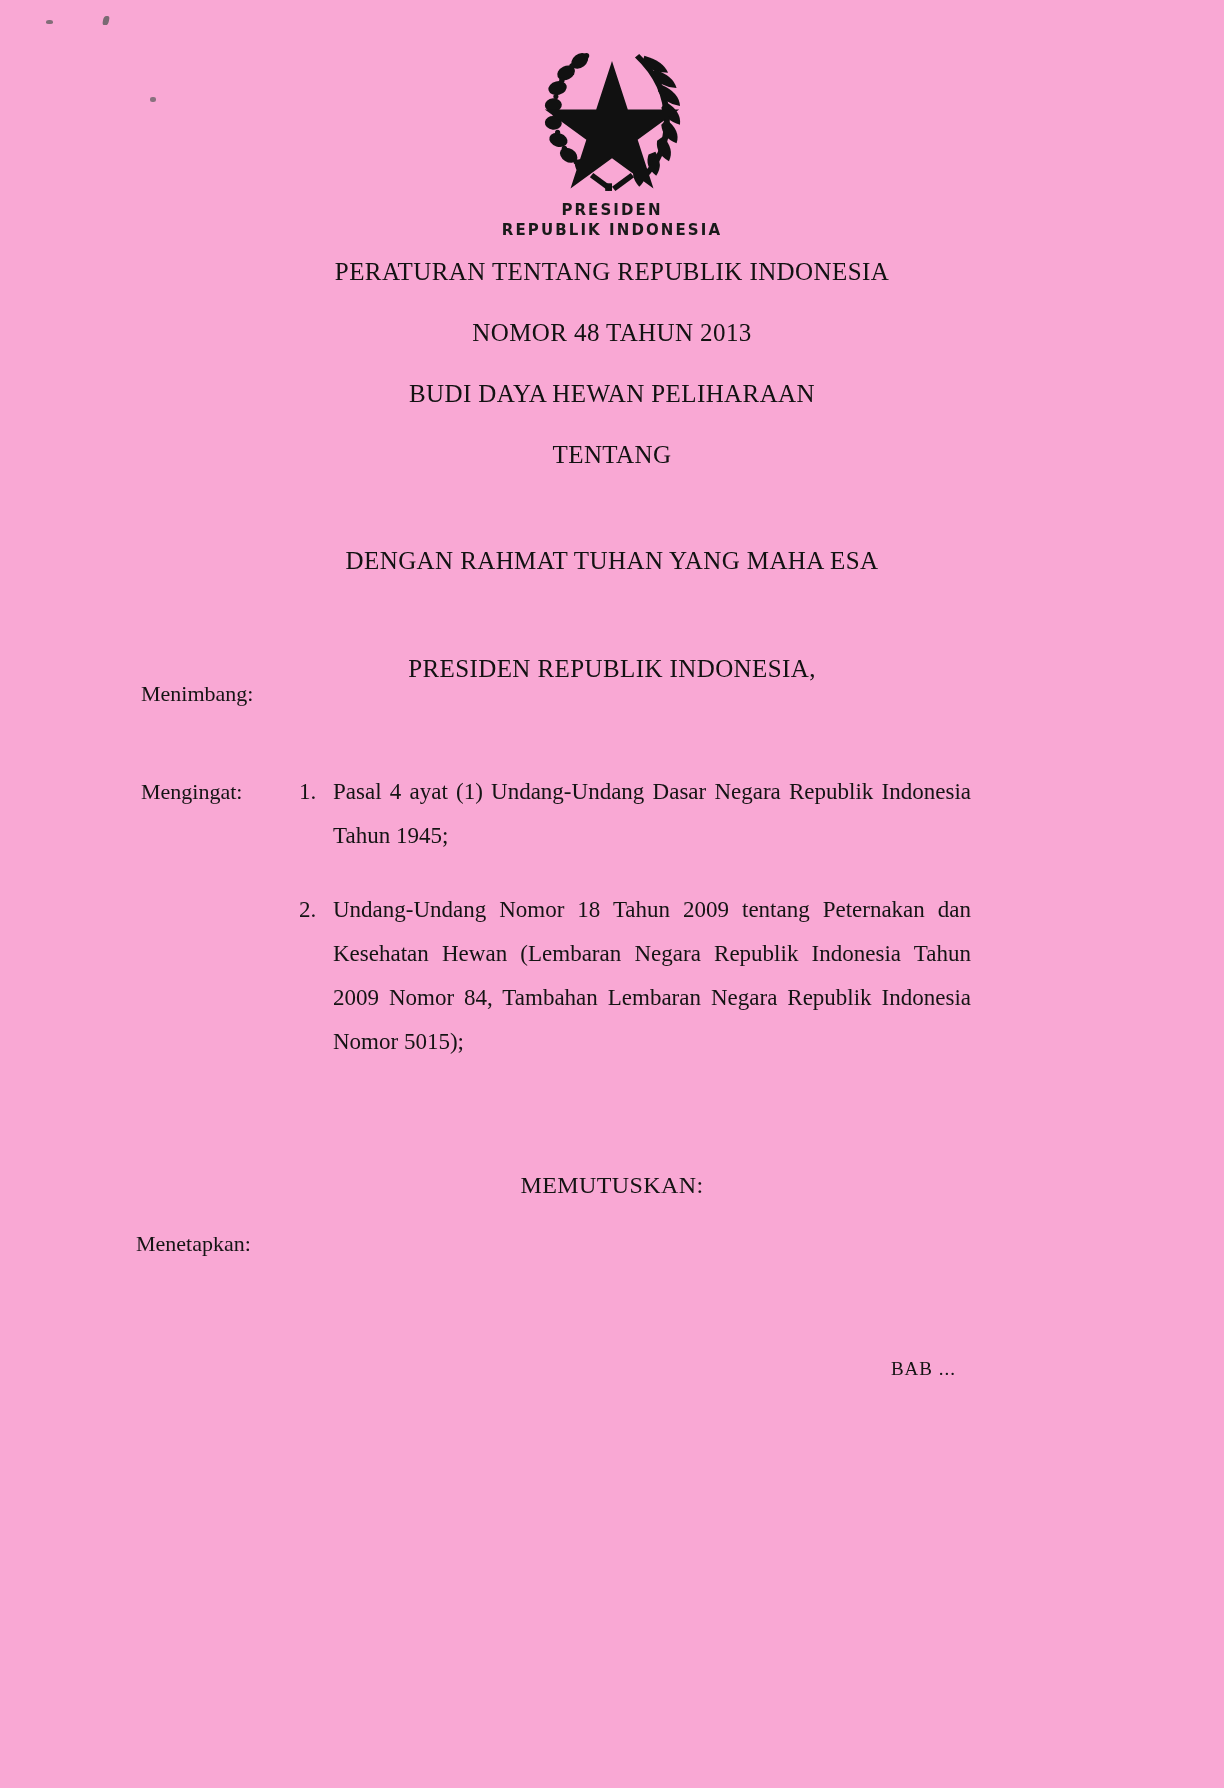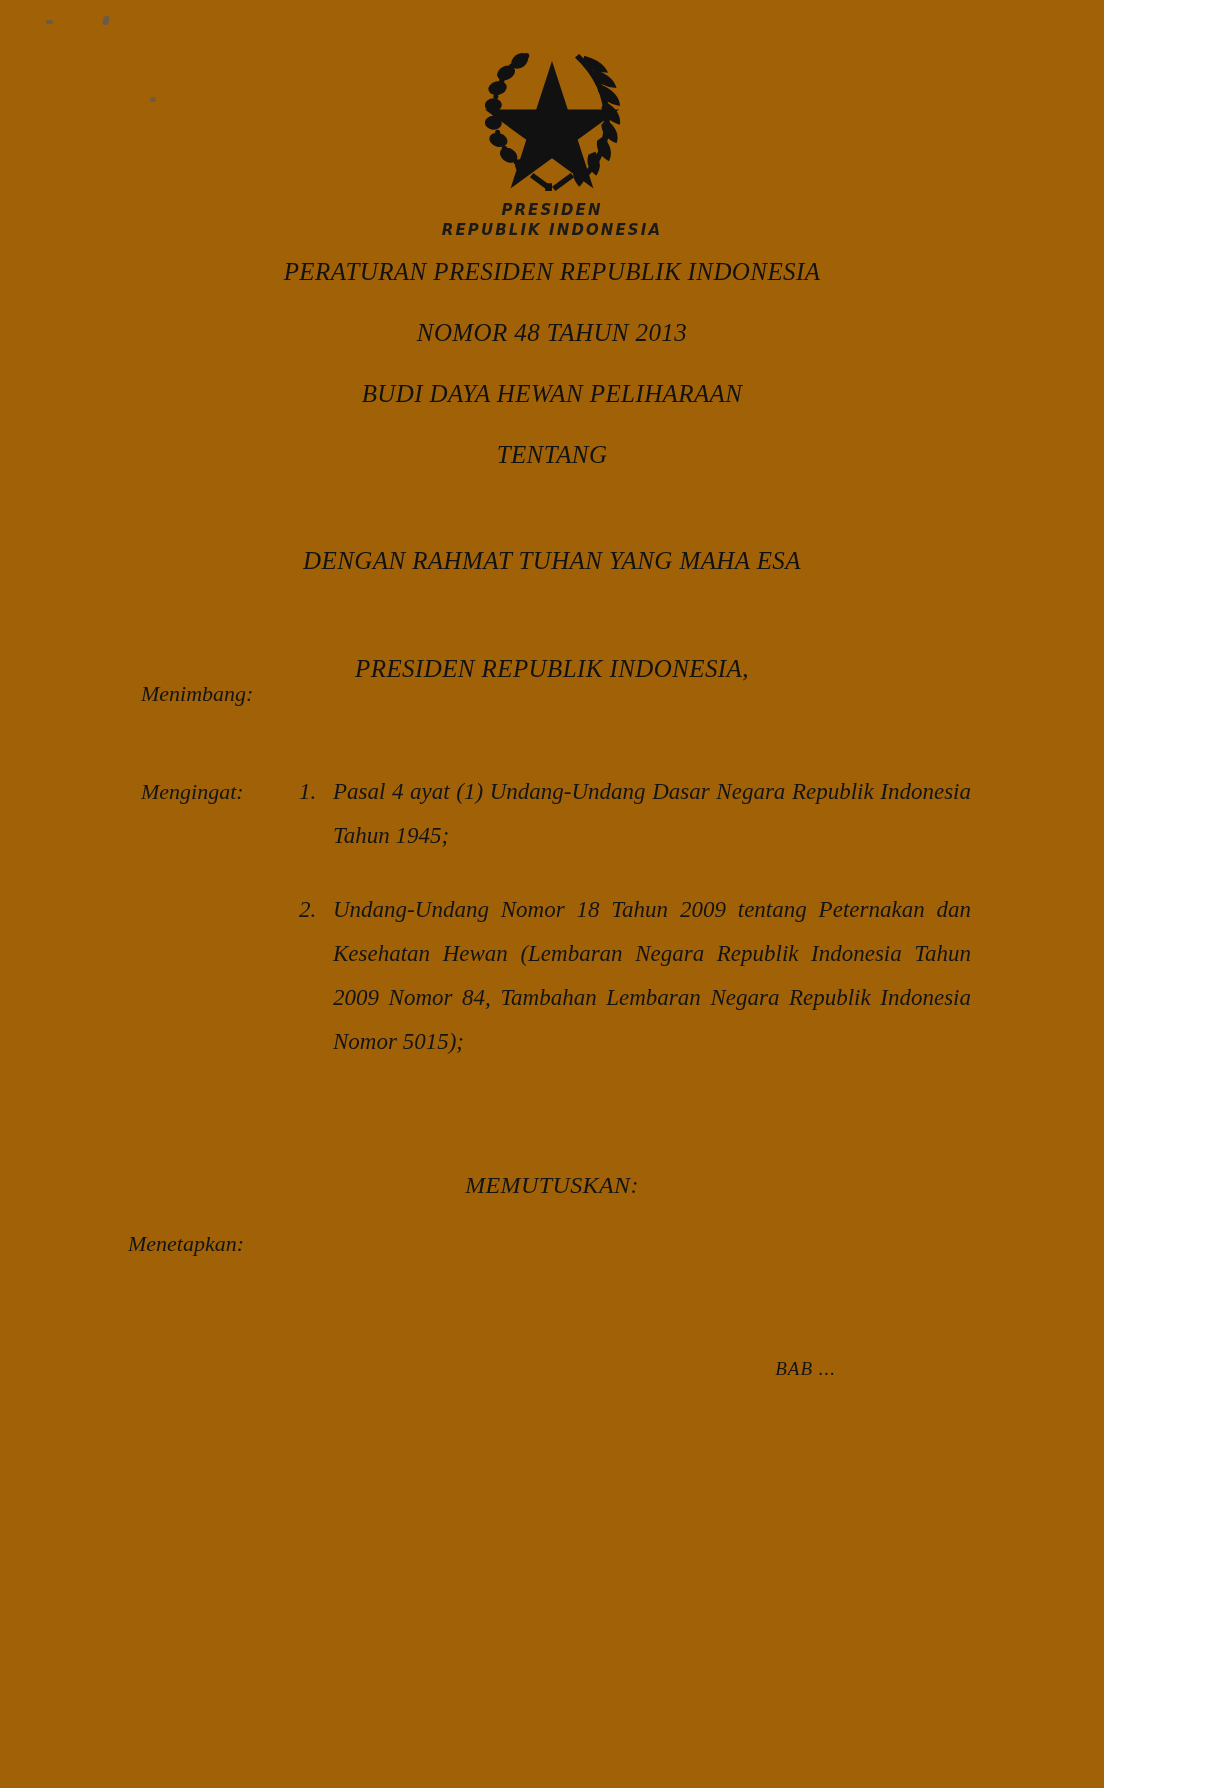--- a/index.html
+++ b/index.html
@@ -2,27 +2,26 @@
 <html><head>
 <meta charset="utf-8">
 <style>
   html, body {
     margin: 0;
     padding: 0;
     background: #ffffff;
   }
   .page {
     position: relative;
-    width: 1104px;
+    width: 1224px;
     height: 1788px;
-    background: #a16207;
+    background: #f9a8d4;
     overflow: hidden;
     font-family: "Liberation Serif", "DejaVu Serif", serif;
     color: #141414;
-    font-style: italic;
   }
 
   
   .speck {
     position: absolute;
     background: #5a5a5a;
     border-radius: 40%;
   }
   .speck.s1 { left: 46px;  top: 20px;  width: 7px;  height: 4px; opacity: .75; }
   .speck.s2 { left: 103px; top: 16px;  width: 6px;  height: 9px; opacity: .8; transform: skewX(-12deg); }
@@ -135,21 +134,21 @@
   .menetapkan {
     position: absolute;
     left: 128px;
     top: 1222px;
     width: 830px;
     display: flex;
     align-items: flex-start;
     font-size: 23px;
     line-height: 44px;
   }
-  .menetapkan .clause-label { width: 158px; font-size: 22px; }
+  .menetapkan .clause-label { width: 158px; font-size: 22px; margin-left: 8px; }
   .menetapkan .clause-body { letter-spacing: .2px; }
 
   
   .footer-cont {
     position: absolute;
     right: 268px;
     top: 1358px;
     font-size: 19px;
     letter-spacing: 1px;
   }
@@ -208,21 +207,21 @@
       </g>
     </svg>
   </div>
 
   <div class="letterhead">
     <div>PRESIDEN</div>
     <div>REPUBLIK INDONESIA</div>
   </div>
 
   <div class="title-block">
-    <div class="title-line t-peraturan">PERATURAN PRESIDEN REPUBLIK INDONESIA</div>
+    <div class="title-line t-peraturan">PERATURAN TENTANG REPUBLIK INDONESIA</div>
     <div class="title-line t-nomor">NOMOR 48 TAHUN 2013</div>
     <div class="title-line t-judul">BUDI DAYA HEWAN PELIHARAAN</div>
     <div class="title-line t-tentang">TENTANG</div>
     <div class="title-line t-rahmat">DENGAN RAHMAT TUHAN YANG MAHA ESA</div>
     <div class="title-line t-presiden">PRESIDEN REPUBLIK INDONESIA,</div>
   </div>
 
   <div class="body">
 
     <div class="clause">

